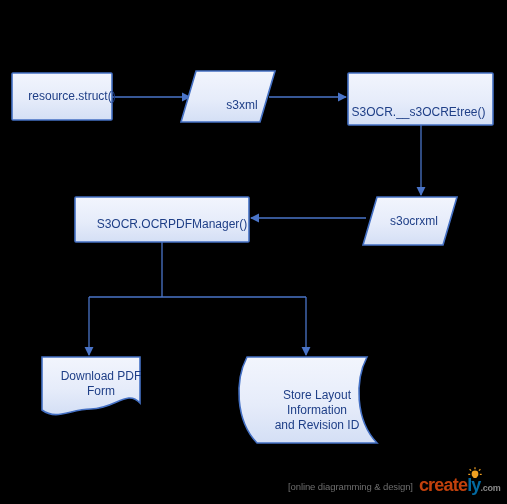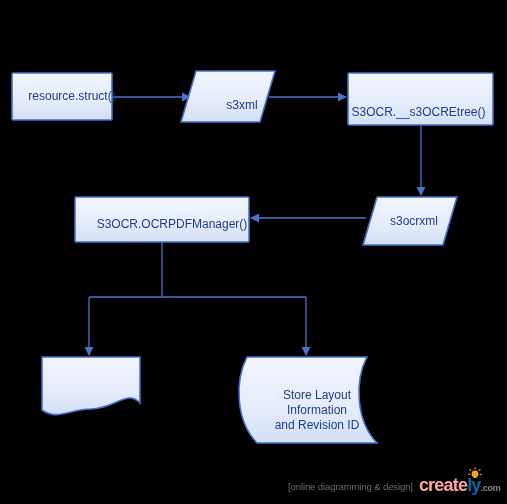--- a/index.html
+++ b/index.html
@@ -57,21 +57,21 @@
   }
   .wm-logo {
     margin-left: 6px;
     position: relative;
     font-family: "Liberation Sans", sans-serif;
     font-size: 18px;
     font-weight: bold;
     letter-spacing: -0.8px;
     line-height: 18px;
   }
-  .wm-crate { color: #fca5a5; }
+  .wm-crate { color: #c2410c; }
   .wm-ly { color: #0369a1; }
   .wm-com {
     color: #8a8a8a;
     font-size: 9px;
     font-weight: bold;
     letter-spacing: -0.3px;
   }
   .wm-bulb {
     position: absolute;
     left: 49px;
@@ -130,20 +130,22 @@
   <div class="node-label" style="left:12px; top:73px; width:100px; height:47px;">resource.struct()</div>
 
   <div class="node-label" style="left:185px; top:80px; width:94px; height:51px;">s3xml</div>
 
   <div class="node-label" style="left:348px; top:86px; width:121px; height:52px;">S3OCR.__s3OCREtree()</div>
 
   <div class="node-label" style="left:357px; top:197px; width:94px; height:48px;">s3ocrxml</div>
 
   <div class="node-label" style="left:75px; top:197px; width:174px; height:54px;border-radius:9px;">S3OCR.OCRPDFManager()</div>
 
+  <div class="node-label" style="left:42px; top:360px; width:98px; height:48px;">Download PDF
+Form</div>
 
   <div class="node-label" style="left:242px; top:375px; width:130px; height:70px;">Store Layout
 Information
 and Revision ID</div>
 
   <div class="watermark">
     <span class="wm-text">[online diagramming &amp; design]</span>
     <span class="wm-logo">
       <svg class="wm-bulb" viewBox="0 0 14 12">
         <circle cx="7" cy="7" r="3.4" fill="#f0a022"></circle>

